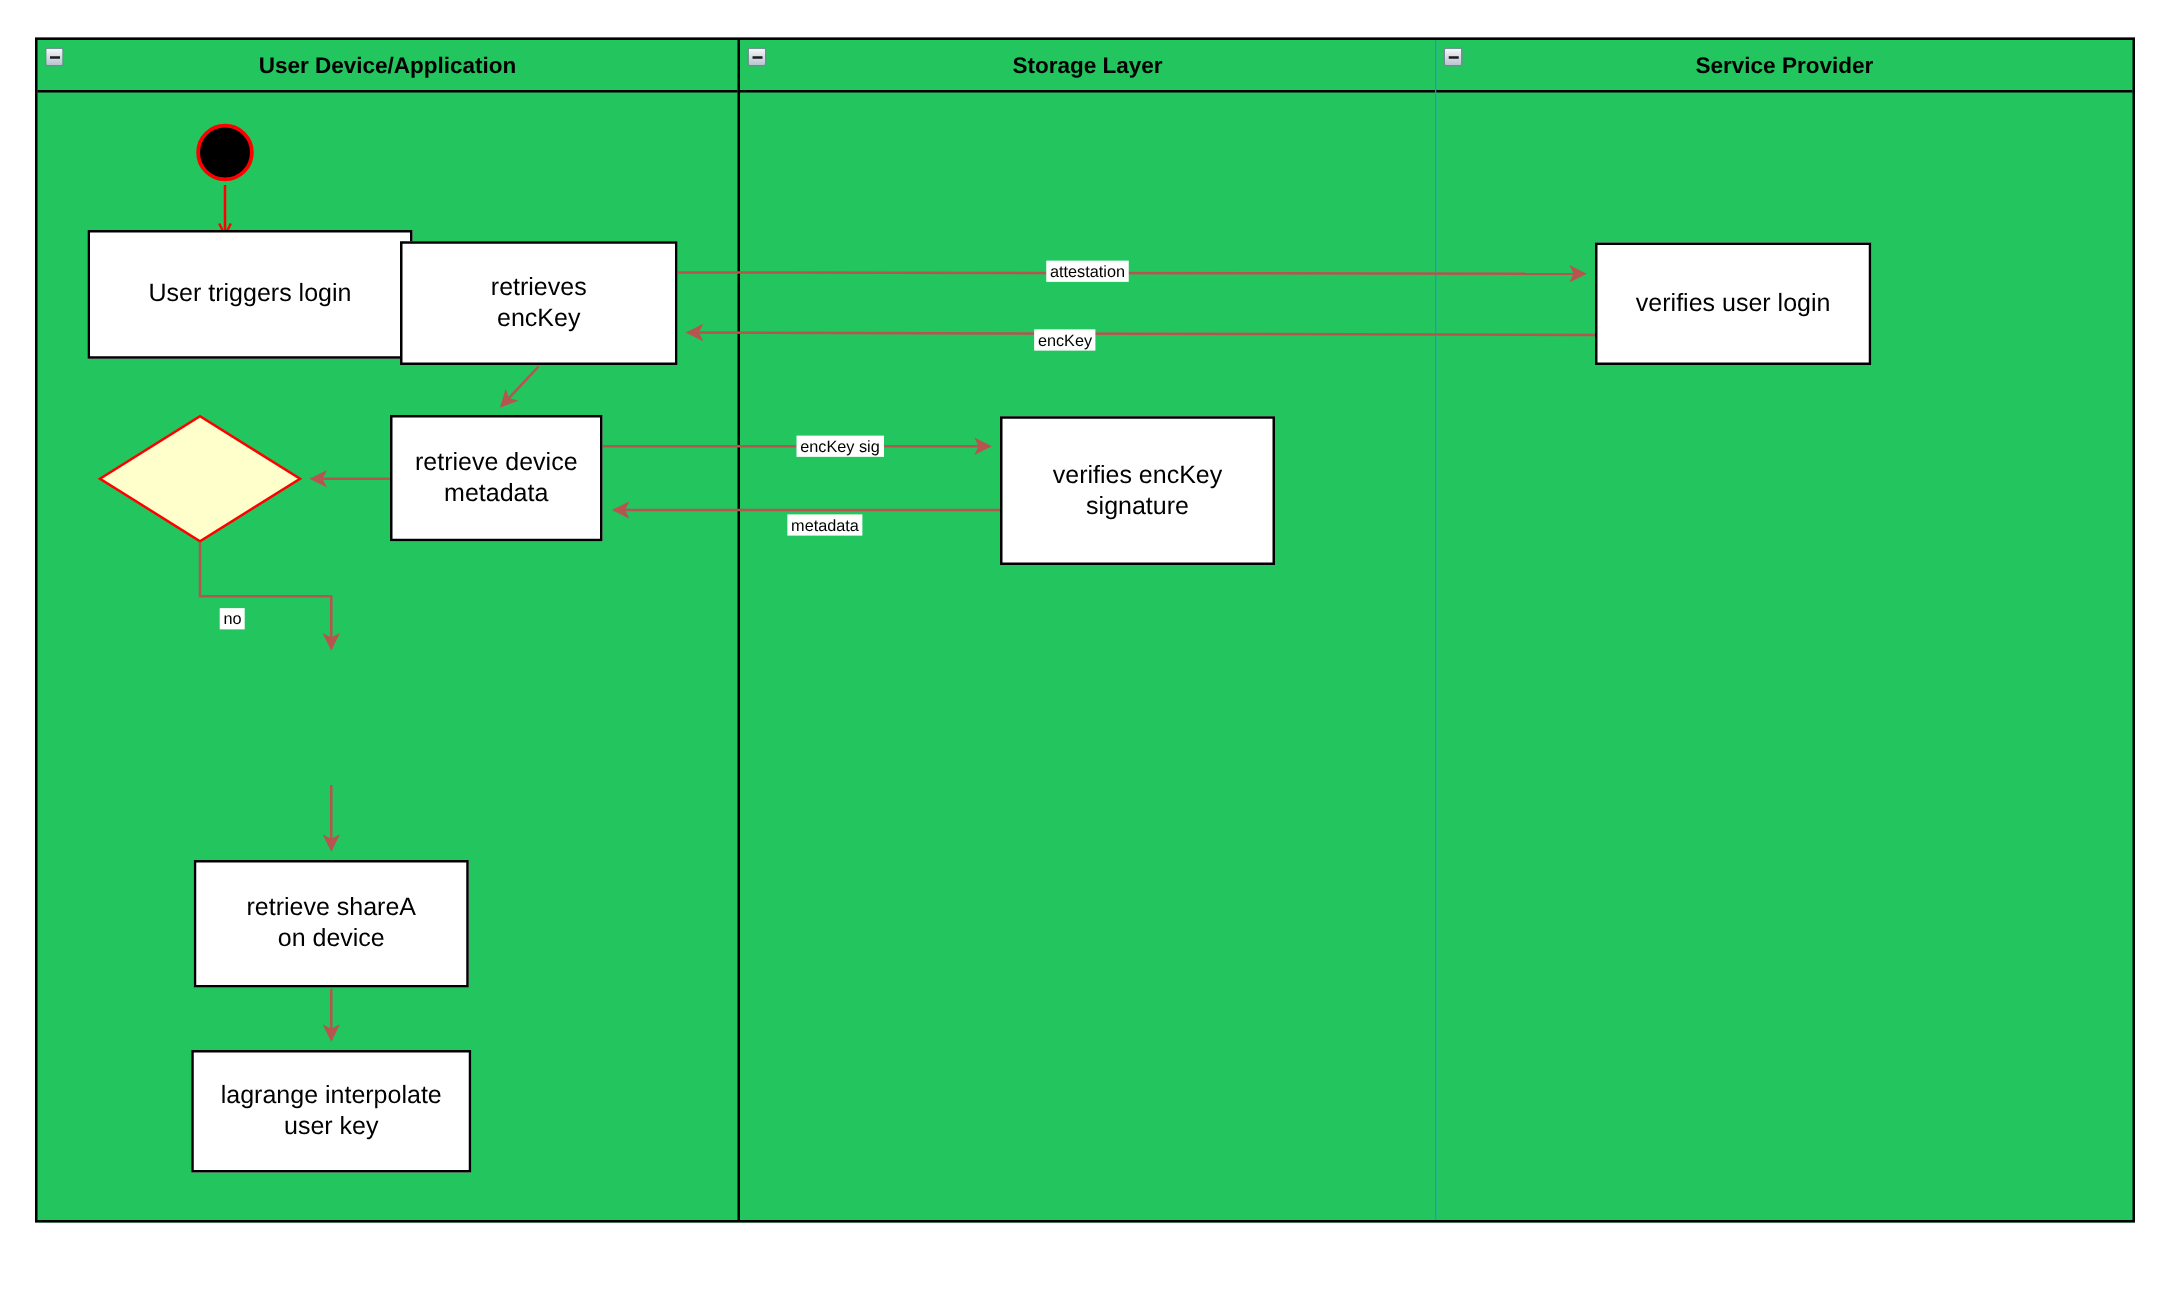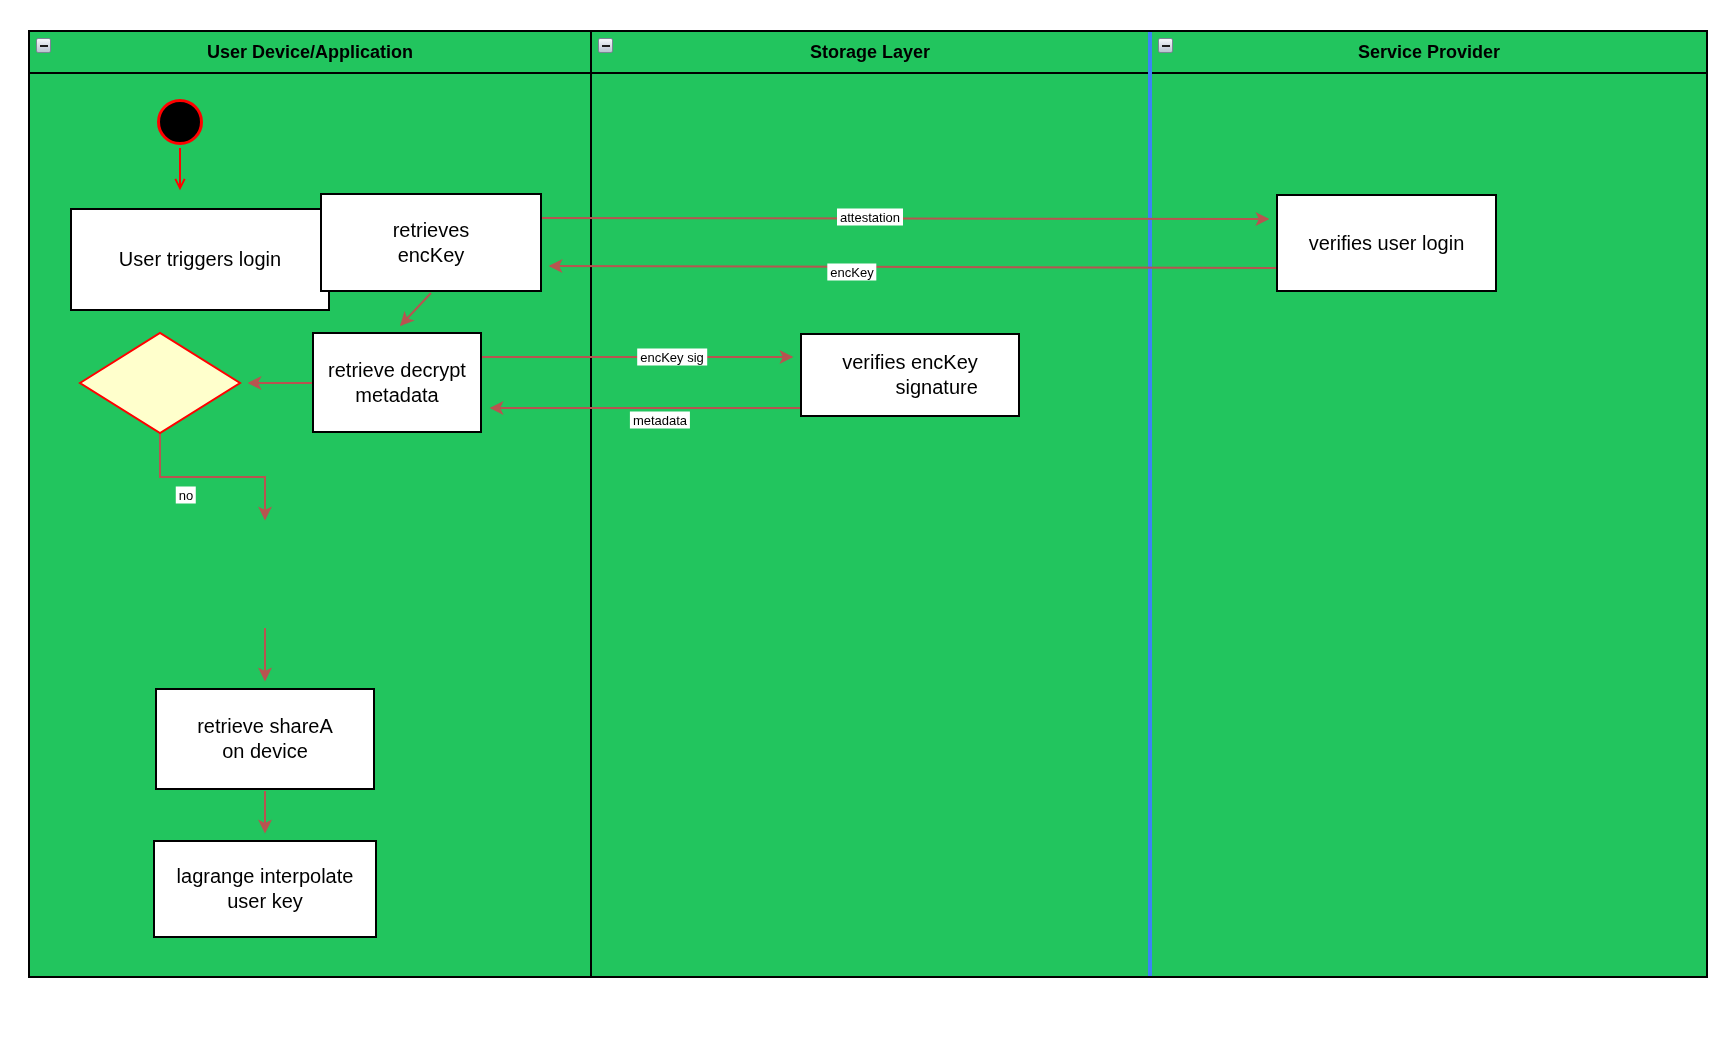--- a/index.html
+++ b/index.html
@@ -5,21 +5,21 @@
   html,body{margin:0;padding:0;background:#ffffff;}
   .stage{position:relative;width:1732px;height:1038px;background:#ffffff;
          font-family:"Liberation Sans",sans-serif;overflow:hidden;color:#000;}
 
   
   .pool{position:absolute;left:28px;top:30px;width:1680px;height:948px;
         border:2px solid #000;box-sizing:border-box;display:flex;background:#22c55e;}
   .lane{height:100%;box-sizing:border-box;}
   .lane-1{width:560px;}
   .lane-2{width:558px;border-left:2px solid #000;}
-  .lane-3{flex:1;border-left:4px solid #3b82f6;}
+  .lane-3{flex:1;border-left:1px solid #3b82f6;}
   .lane-header{position:relative;height:42px;border-bottom:2px solid #000;
                display:flex;align-items:center;justify-content:center;box-sizing:border-box;}
   .lane-title{font-weight:bold;font-size:18px;}
   .collapse-btn{position:absolute;left:6px;top:6px;width:15px;height:15px;
                 border:1px solid #7a8694;border-radius:2px;padding:0;cursor:pointer;
                 background:linear-gradient(180deg,#f5f7fa 0%,#d4dbe4 55%,#bac4d1 100%);
                 display:flex;align-items:center;justify-content:center;}
   .collapse-btn .minus{width:8px;height:2px;background:#1c1c1c;}
 
   
@@ -107,37 +107,37 @@
 
     <path class="conn" d="M265,628 L265,680" marker-end="url(#bhead)" stroke="#b85450"></path>
 
     <path class="conn" d="M265,791 L265,832" marker-end="url(#bhead)" stroke="#b85450"></path>
 
     <polygon points="80,383 160,333 240,383 160,433" stroke-width="2" fill="#ffffcc" stroke="#ff0000"></polygon>
   </svg>
 
   <span class="start-circle"></span>
 
-  <div class="node" style="left:70px;top:208px;width:260px;height:103px;">User triggers login</div>
+  <div class="node" style="left:70px;top:184px;width:260px;height:103px;">User triggers login</div>
 
   <div class="node" style="left:320px;top:193px;width:222px;height:99px;">retrieves
 encKey</div>
 
-  <div class="node" style="left:312px;top:332px;width:170px;height:101px;">retrieve decrypt
+  <div class="node" style="left:312px;top:332px;width:170px;height:101px;">retrieve device
 metadata</div>
 
 
 
   <div class="node" style="left:155px;top:688px;width:220px;height:102px;">retrieve shareA
 on device</div>
 
   <div class="node" style="left:153px;top:840px;width:224px;height:98px;">lagrange interpolate
 user key</div>
 
-  <div class="node" style="left:800px;top:333px;width:220px;height:84px;text-align:right;">verifies encKey
+  <div class="node" style="left:800px;top:333px;width:220px;height:119px;">verifies encKey
 signature</div>
 
   <div class="node" style="left:1276px;top:194px;width:221px;height:98px;">verifies user login</div>
 
   <span class="edge-label lbl-attestation">attestation</span>
   <span class="edge-label lbl-enckey">encKey</span>
   <span class="edge-label lbl-enckey-sig">encKey sig</span>
   <span class="edge-label lbl-metadata">metadata</span>
   <span class="edge-label lbl-no">no</span>
 

